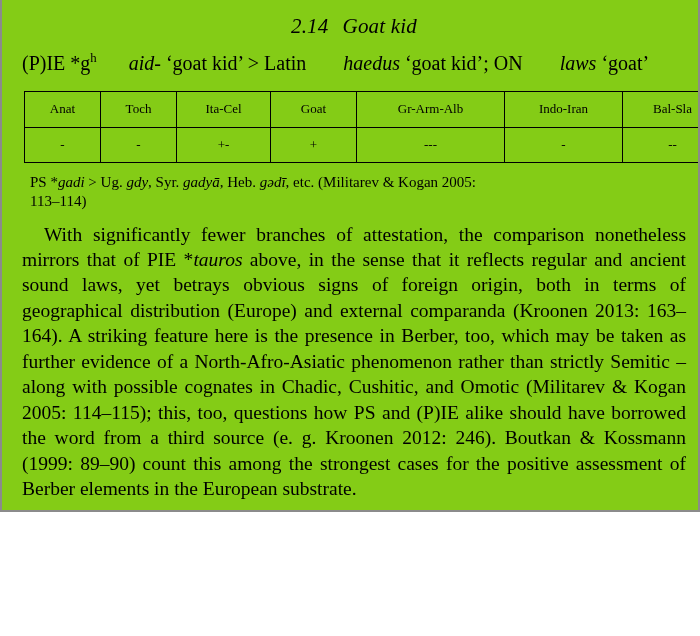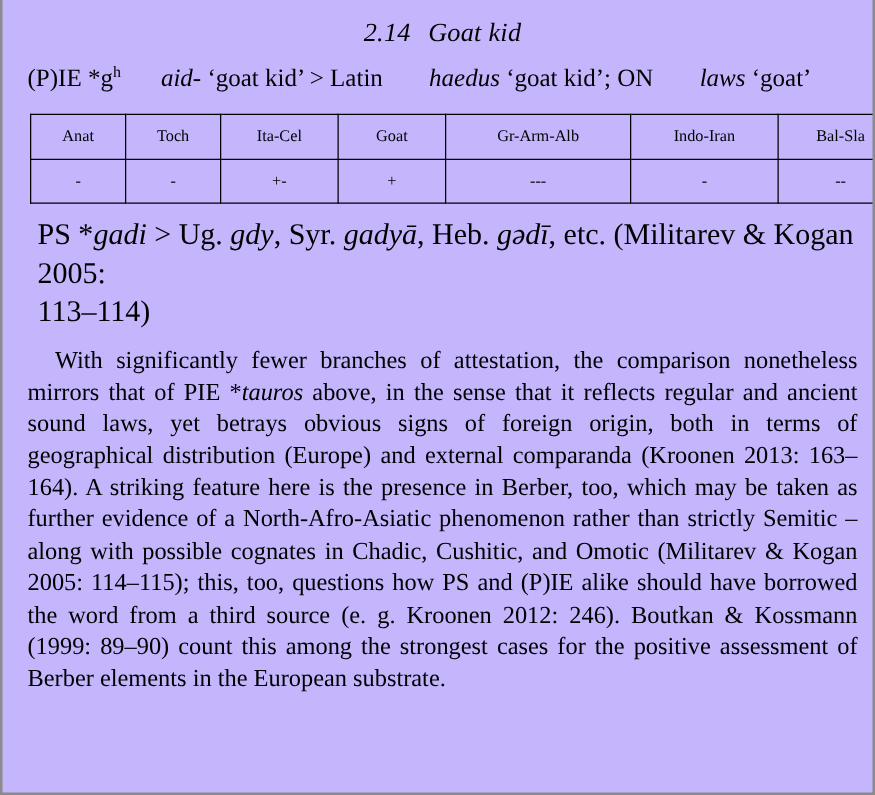--- a/index.html
+++ b/index.html
@@ -10,24 +10,24 @@
     width: 700px;
     height: 636px;
     background: #ffffff;
     font-family: "Liberation Serif", serif;
     color: #000000;
     overflow: hidden;
   }
   .page {
     position: relative;
     width: 700px;
-    height: 636px;
+    height: 512px;
     box-sizing: border-box;
     padding: 8px 14px 0 22px;
-    background: #c4b5fd;
+    background: #84cc16;
   }
   .section-heading {
     text-align: center;
     font-size: 21px;
     font-style: italic;
     margin: 6px 0 12px 0;
     letter-spacing: 0.2px;
   }
   .section-heading .num {
     font-style: italic;
@@ -64,21 +64,21 @@
     vertical-align: middle;
     padding: 0 2px;
   }
   table.branches tr.head td {
     height: 35px;
   }
   table.branches tr.vals td {
     height: 34px;
   }
   .src-block {
-    font-size: 24px;
+    font-size: 15px;
     line-height: 1.3;
     margin: 8px 0 0 8px;
   }
   .src-block i {
     font-style: italic;
   }
   .src-block .indent2 {
     margin-top: 4px;
   }
   .body-para {

